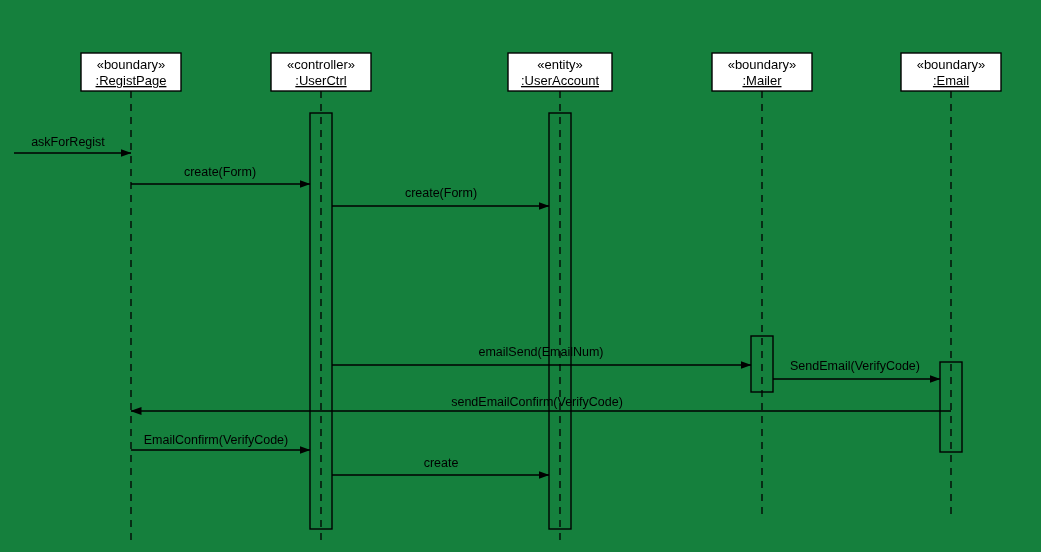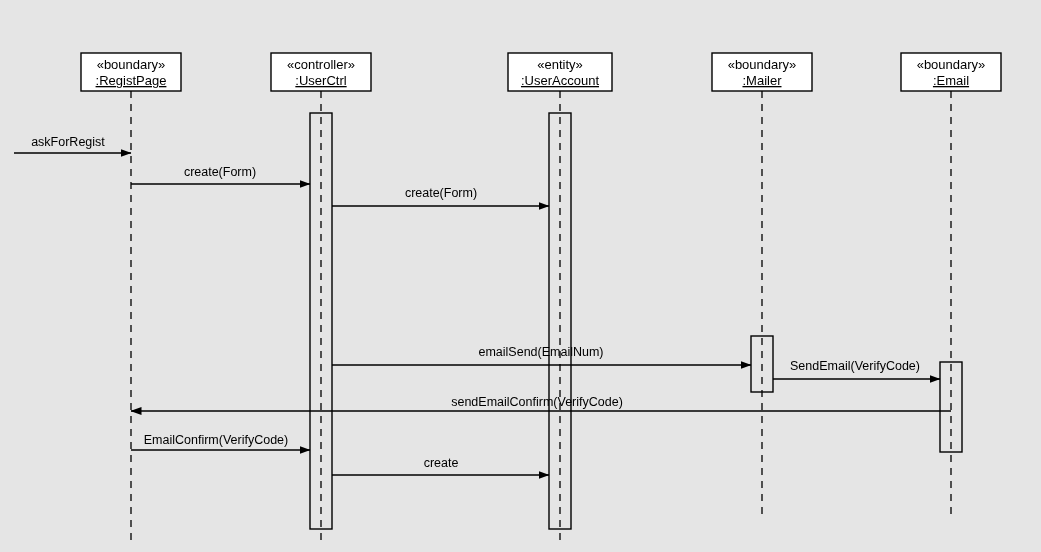--- a/index.html
+++ b/index.html
@@ -7,21 +7,21 @@
     padding: 0;
     background: #ffffff;
   }
   body {
     font-family: "Liberation Sans", sans-serif;
   }
   #diagram-root {
     position: relative;
     width: 1041px;
     height: 552px;
-    background: #e5e5e5;
+    background: #15803d;
     overflow: hidden;
   }
   #diagram-svg {
     position: absolute;
     left: 0;
     top: 0;
     display: block;
   }
   .lifeline-box {
     fill: #ffffff;

